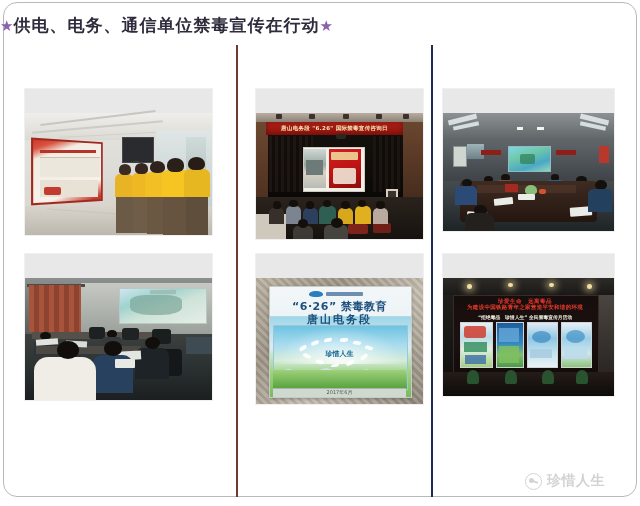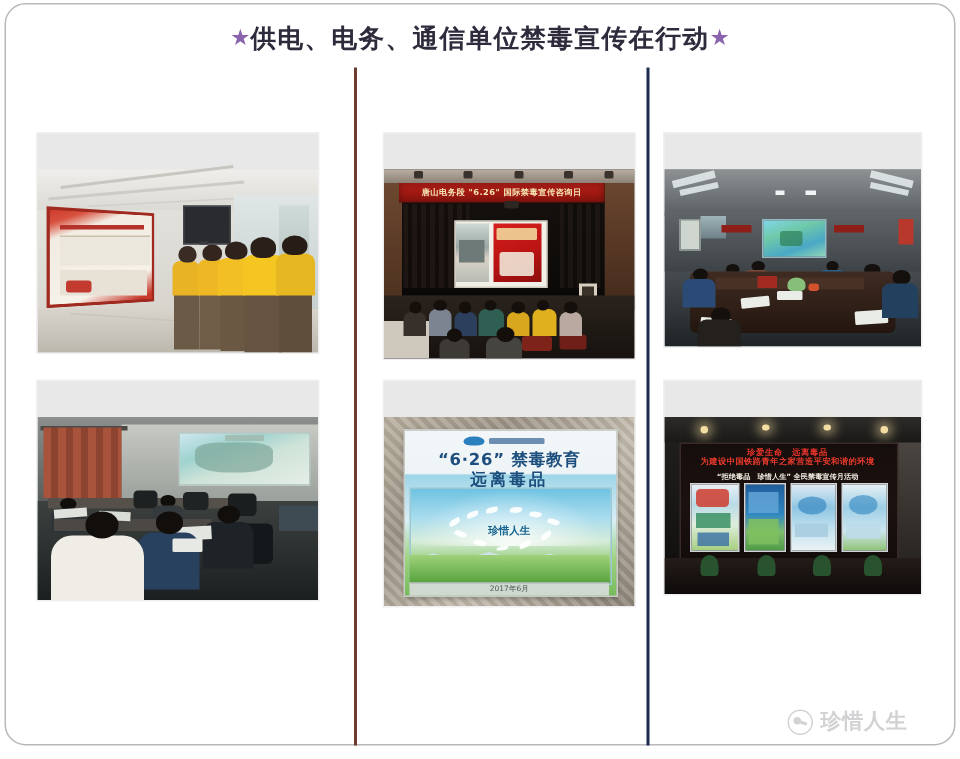--- a/index.html
+++ b/index.html
@@ -28,21 +28,20 @@
     background: #ffffff;
     box-sizing: border-box;
   }
 
   
   .title-bar {
     position: absolute;
     left: 0;
     top: 14px;
     width: 640px;
-    text-align: center;
     white-space: nowrap;
   }
   .title-text {
     display: inline-block;
     font-family: "DejaVu Sans", "Liberation Sans", sans-serif;
     font-size: 17px;
     font-weight: 700;
     letter-spacing: 1px;
     color: #2f2b3c;
     vertical-align: middle;
@@ -544,21 +543,21 @@
   </div>
 
   <div class="photo ph-r2c2">
     <div class="scene">
       <div class="pc p5-bg"></div>
       <div class="pc p5-bg-tex"></div>
       <div class="pc p5-cover"></div>
       <div class="pc p5-logo"></div>
       <div class="pc p5-logo-tx"></div>
       <div class="p5-title1">“6·26” 禁毒教育</div>
-      <div class="p5-title2">远离毒品</div>
+      <div class="p5-title2">唐山电务段</div>
       <div class="pc p5-inner"></div>
       <div class="pc p5-sunburst"></div>
       <div class="pc p5-mtn"></div>
       <div class="pc p5-grass"></div>
       <div class="p5-dove p5-d1"></div>
       <div class="p5-dove p5-d2"></div>
       <div class="p5-dove p5-d3"></div>
       <div class="p5-dove p5-d4"></div>
       <div class="p5-dove p5-d5"></div>
       <div class="p5-dove p5-d6"></div>

